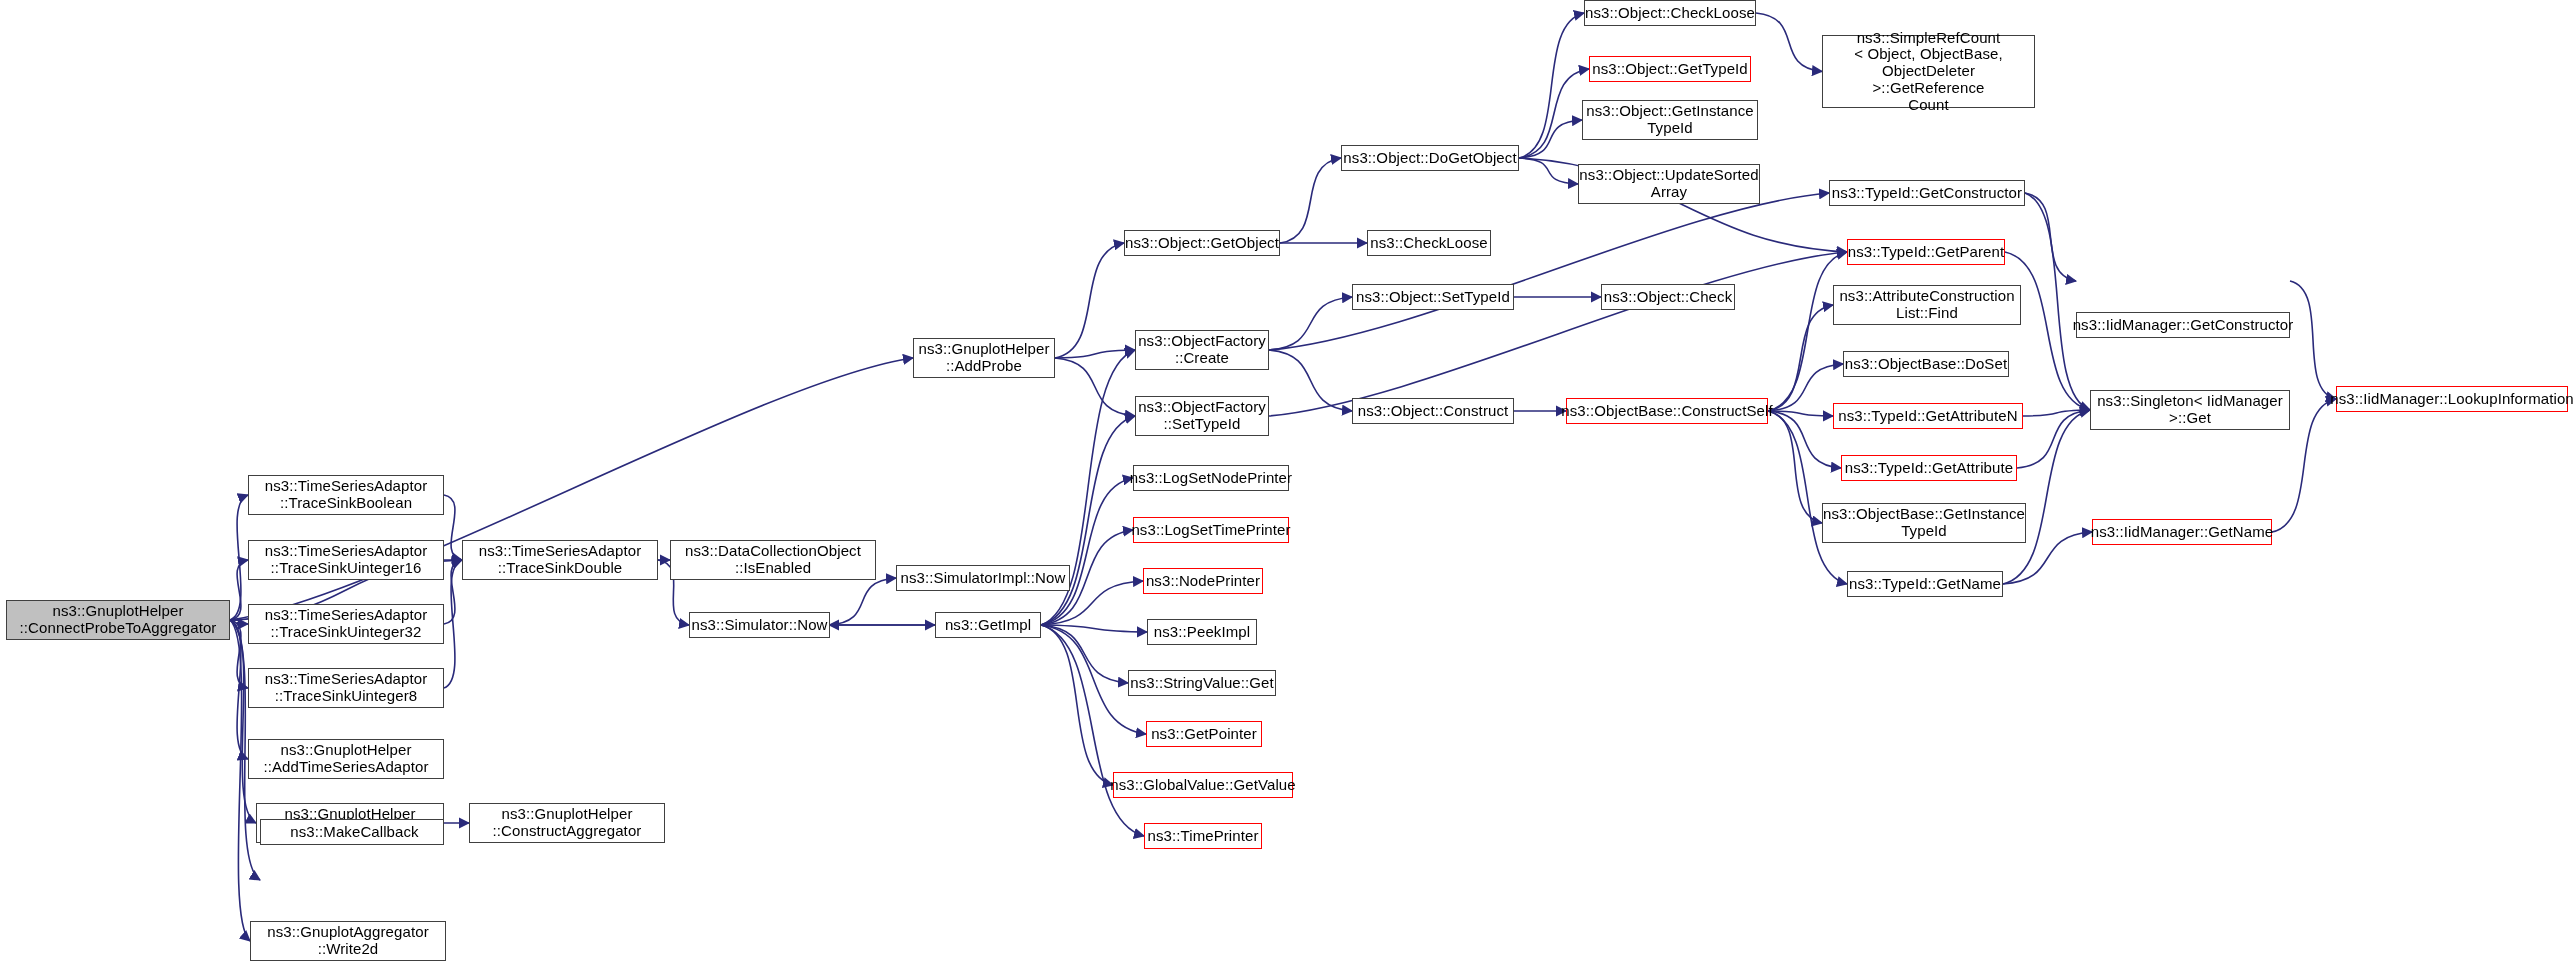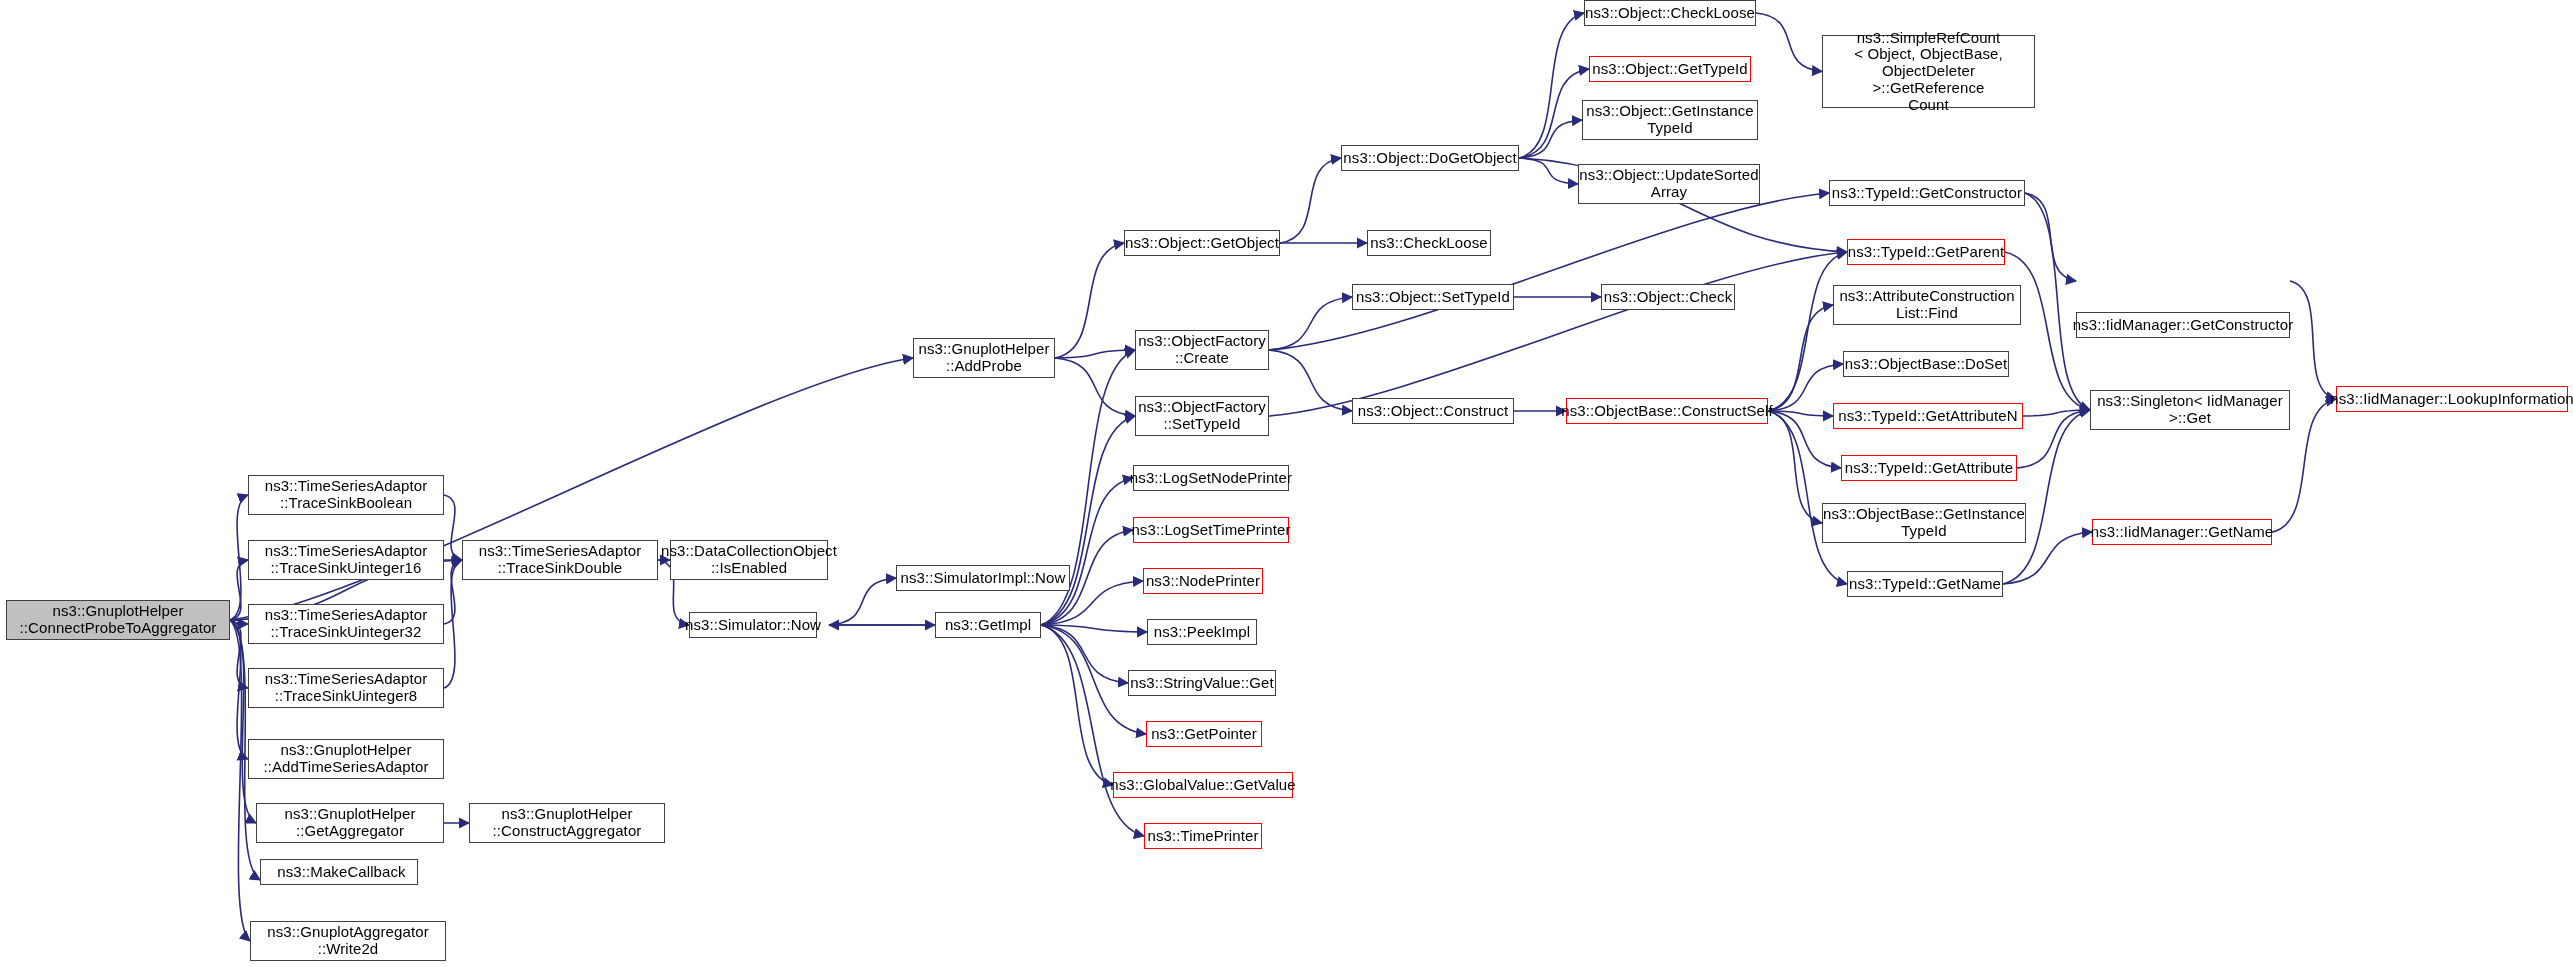--- a/index.html
+++ b/index.html
@@ -132,30 +132,30 @@
       <div class="node" style="left: 248px; top: 540px; width: 196px; height: 40px;">ns3::TimeSeriesAdaptor
 ::TraceSinkUinteger16</div>
       <div class="node" style="left: 248px; top: 604px; width: 196px; height: 40px;">ns3::TimeSeriesAdaptor
 ::TraceSinkUinteger32</div>
       <div class="node" style="left: 248px; top: 668px; width: 196px; height: 40px;">ns3::TimeSeriesAdaptor
 ::TraceSinkUinteger8</div>
       <div class="node" style="left: 248px; top: 739px; width: 196px; height: 40px;">ns3::GnuplotHelper
 ::AddTimeSeriesAdaptor</div>
       <div class="node" style="left: 256px; top: 803px; width: 188px; height: 40px;">ns3::GnuplotHelper
 ::GetAggregator</div>
-      <div class="node" style="left: 260px; top: 859px; width: 158px; height: 26px; padding-left: 8px;">ns3::MakeCallback</div>
+      <div class="node" style="left: 260px; top: 819px; width: 184px; height: 26px; padding-left: 8px;">ns3::MakeCallback</div>
       <div class="node" style="left: 250px; top: 921px; width: 196px; height: 40px;">ns3::GnuplotAggregator
 ::Write2d</div>
       <div class="node" style="left: 462px; top: 540px; width: 196px; height: 40px;">ns3::TimeSeriesAdaptor
 ::TraceSinkDouble</div>
       <div class="node" style="left: 469px; top: 803px; width: 196px; height: 40px;">ns3::GnuplotHelper
 ::ConstructAggregator</div>
-      <div class="node" style="left: 670px; top: 540px; width: 158px; height: 40px;">ns3::DataCollectionObject
+      <div class="node" style="left: 670px; top: 540px; width: 206px; height: 40px;">ns3::DataCollectionObject
 ::IsEnabled</div>
-      <div class="node" style="left: 689px; top: 612px; width: 128px; height: 26px;">ns3::Simulator::Now</div>
+      <div class="node" style="left: 689px; top: 612px; width: 141px; height: 26px;">ns3::Simulator::Now</div>
       <div class="node" style="left: 896px; top: 565px; width: 174px; height: 26px;">ns3::SimulatorImpl::Now</div>
       <div class="node" style="left: 935px; top: 612px; width: 106px; height: 26px;">ns3::GetImpl</div>
       <div class="node" style="left: 913px; top: 338px; width: 142px; height: 40px;">ns3::GnuplotHelper
 ::AddProbe</div>
       <div class="node" style="left: 1133px; top: 465px; width: 156px; height: 26px;">ns3::LogSetNodePrinter</div>
       <div class="node red" style="left: 1133px; top: 517px; width: 156px; height: 26px;">ns3::LogSetTimePrinter</div>
       <div class="node red" style="left: 1143px; top: 568px; width: 120px; height: 26px;">ns3::NodePrinter</div>
       <div class="node" style="left: 1147px; top: 619px; width: 110px; height: 26px;">ns3::PeekImpl</div>
       <div class="node" style="left: 1128px; top: 670px; width: 148px; height: 26px;">ns3::StringValue::Get</div>
       <div class="node red" style="left: 1146px; top: 721px; width: 116px; height: 26px;">ns3::GetPointer</div>

